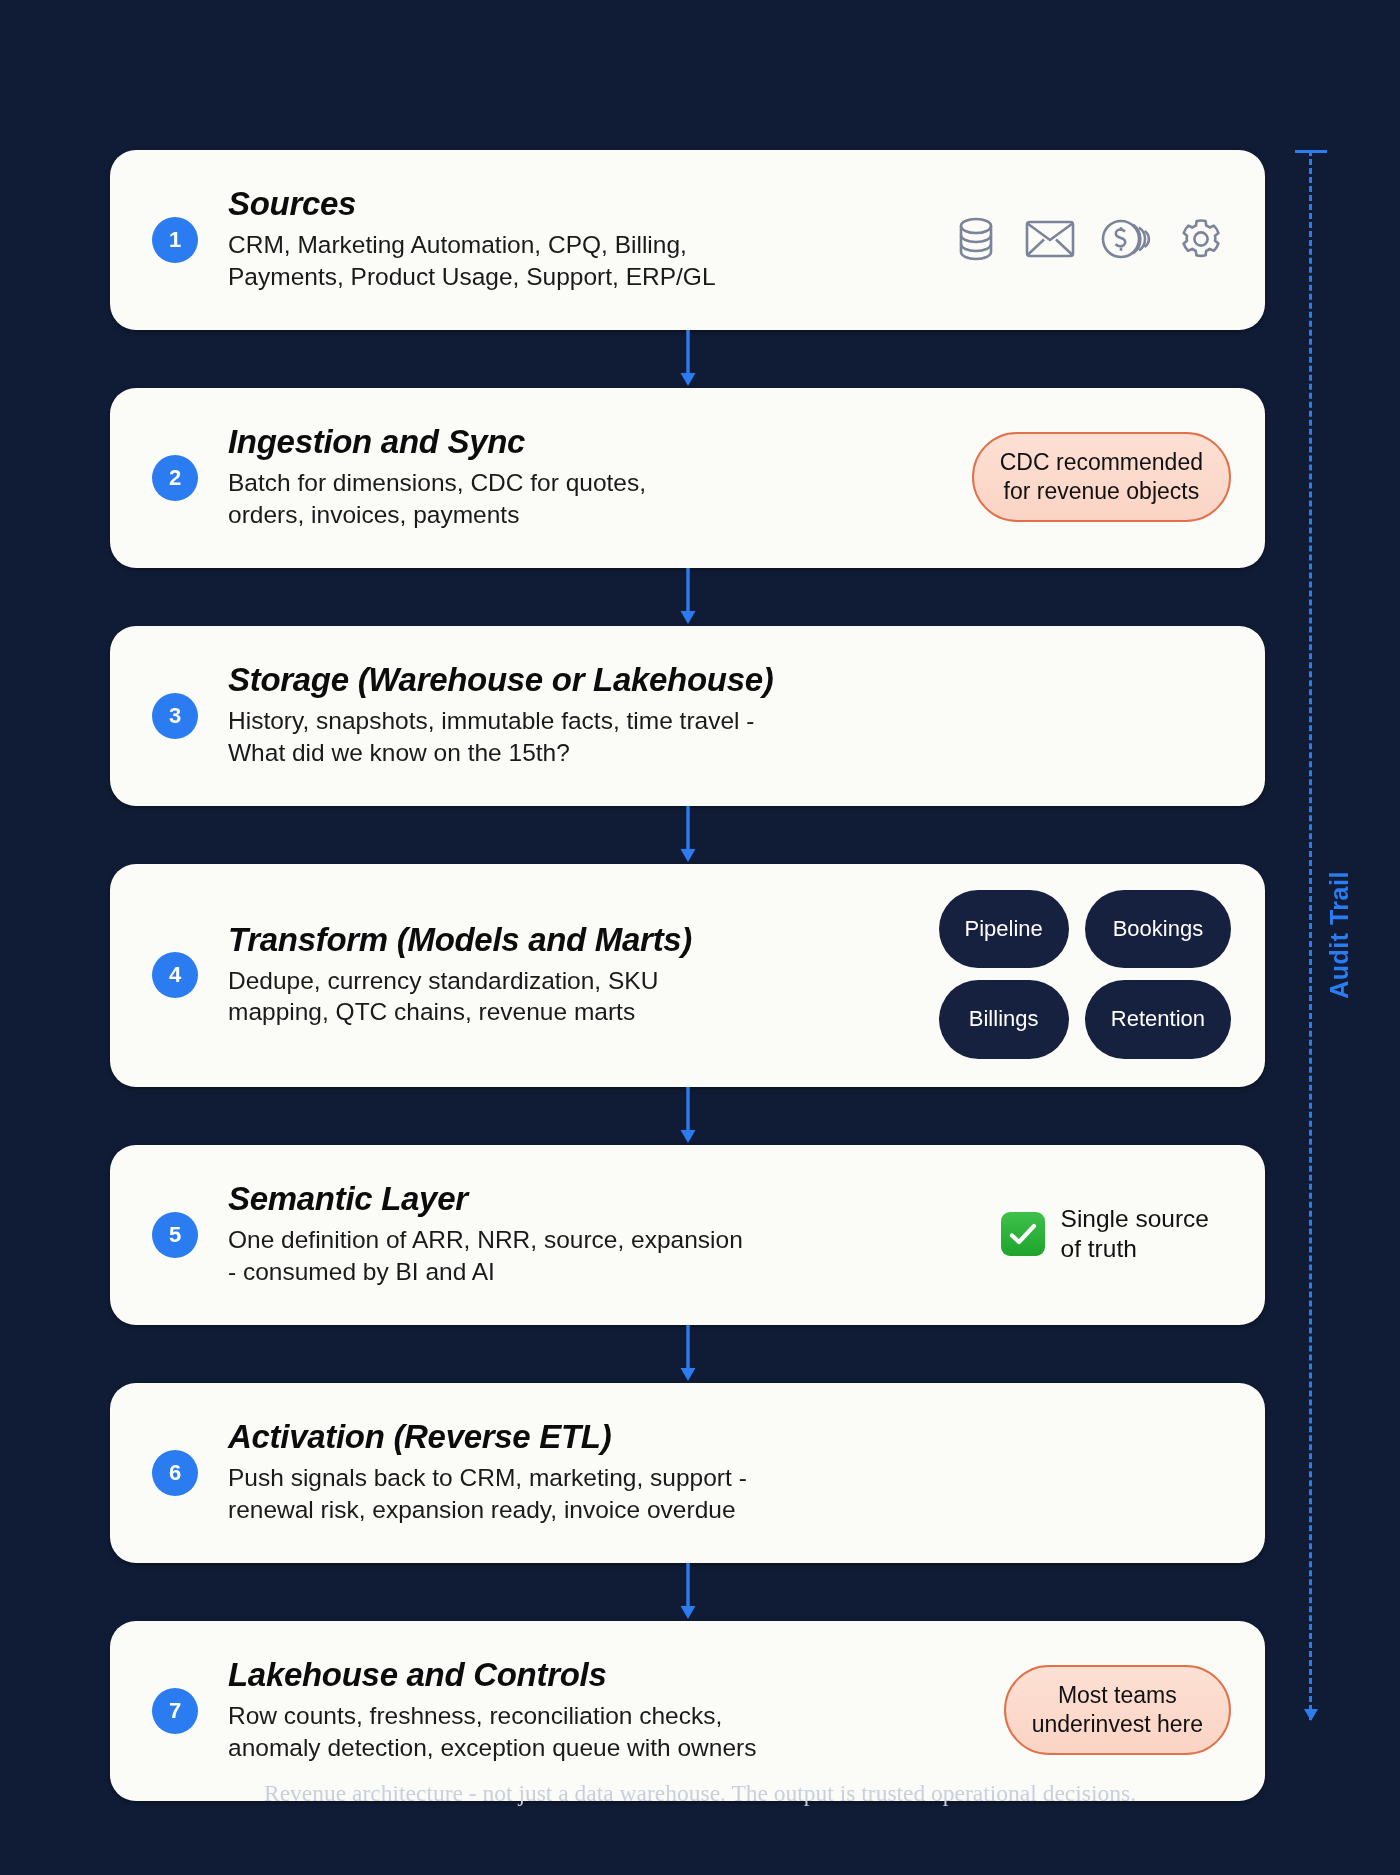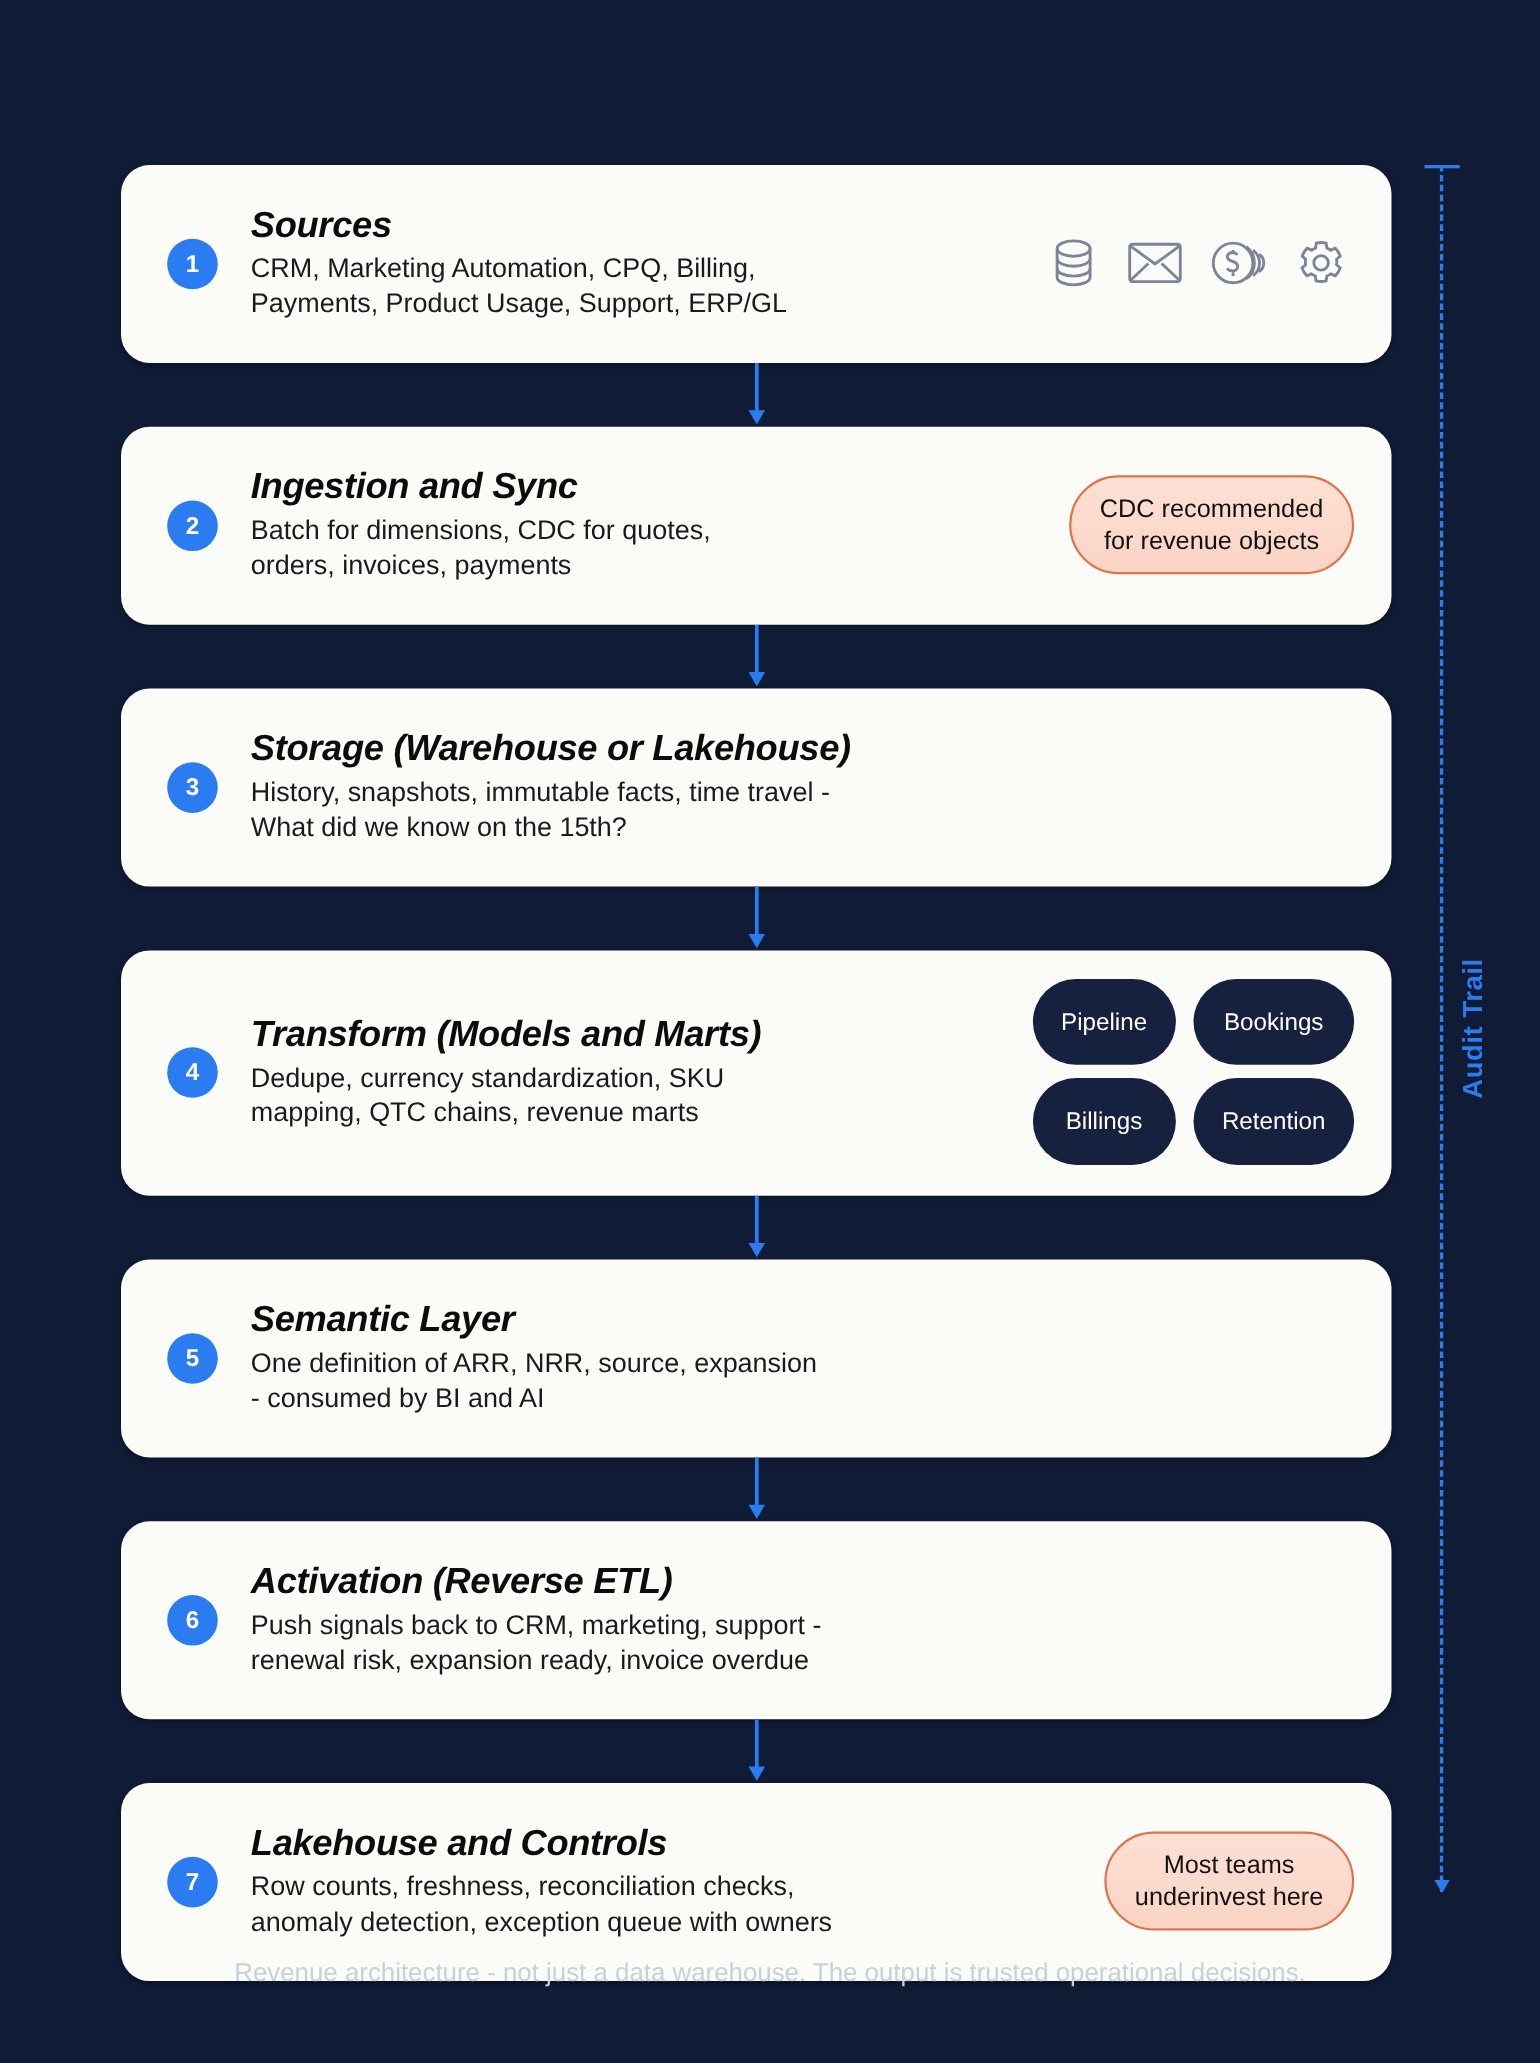--- a/index.html
+++ b/index.html
@@ -150,20 +150,21 @@
   }
 
   
   .footer {
     position:absolute;
     left:0; right:0;
     top:1780px;
     text-align:center;
     color:#c9cfdb;
     font-size:23.5px;
+    font-family:Liberation Serif, serif;
   }
 </style>
 </head>
 <body>
 
 <div class="stage">
 
   <div class="flow">
 
     <div class="card">
@@ -280,20 +281,29 @@
     </div>
 
     <div class="card">
       <div class="badge">5</div>
       <div class="card-inner">
         <div class="card-text">
           <h2>Semantic Layer</h2>
           <p>One definition of ARR, NRR, source, expansion
 - consumed by BI and AI</p>
         </div>
+        <div class="check-note">
+          <span class="check-box">
+            <svg width="30" height="26" viewBox="0 0 30 26" fill="none" stroke="#ffffff" stroke-width="4.2" stroke-linecap="round" stroke-linejoin="round">
+              <path d="M4 14.5 11 21 26 5"></path>
+            </svg>
+          </span>
+          <span>Single source
+of truth</span>
+        </div>
       </div>
     </div>
 
     <div class="arrow">
       <svg width="18" height="58" viewBox="0 0 18 58">
         <path d="M9 0v44" stroke="#2b7cf0" stroke-width="3.4"></path>
         <path d="M9 56 1.5 43h15z" fill="#2b7cf0"></path>
       </svg>
     </div>
 

